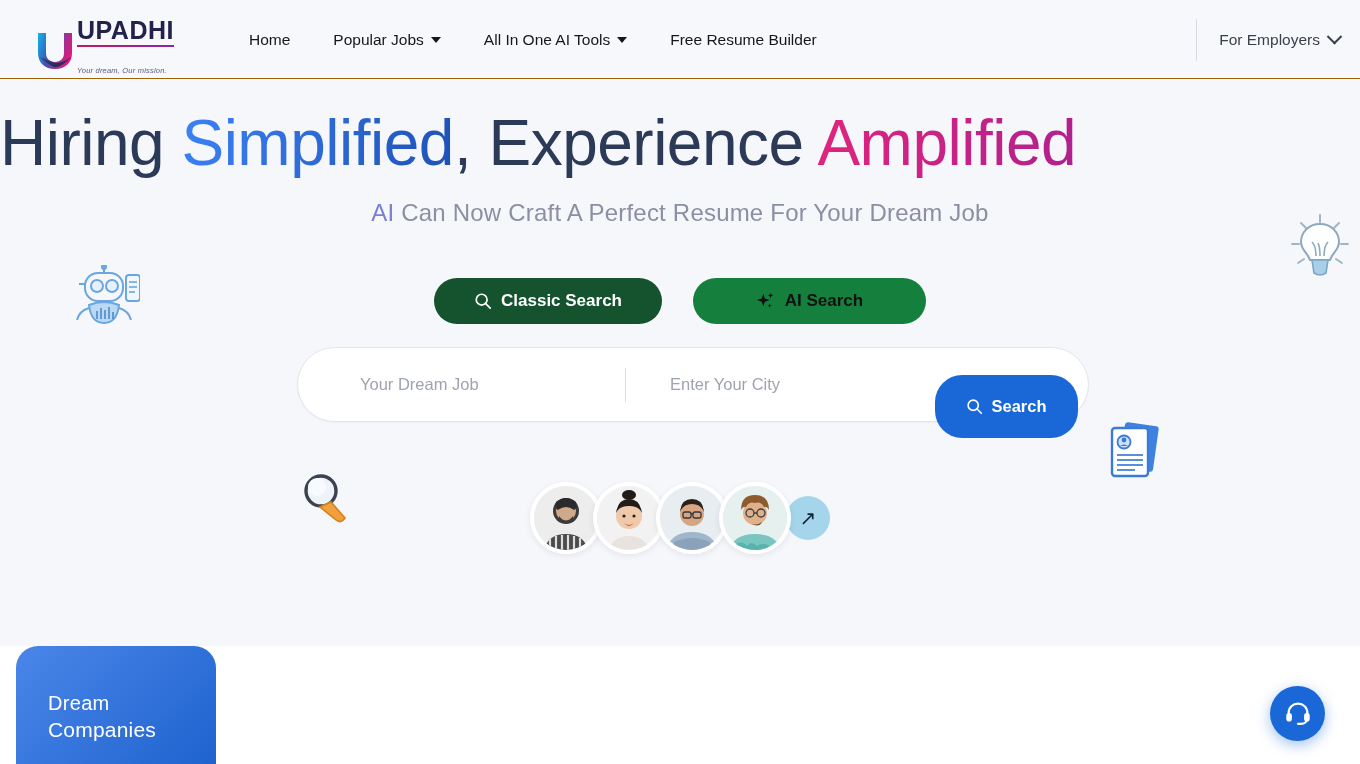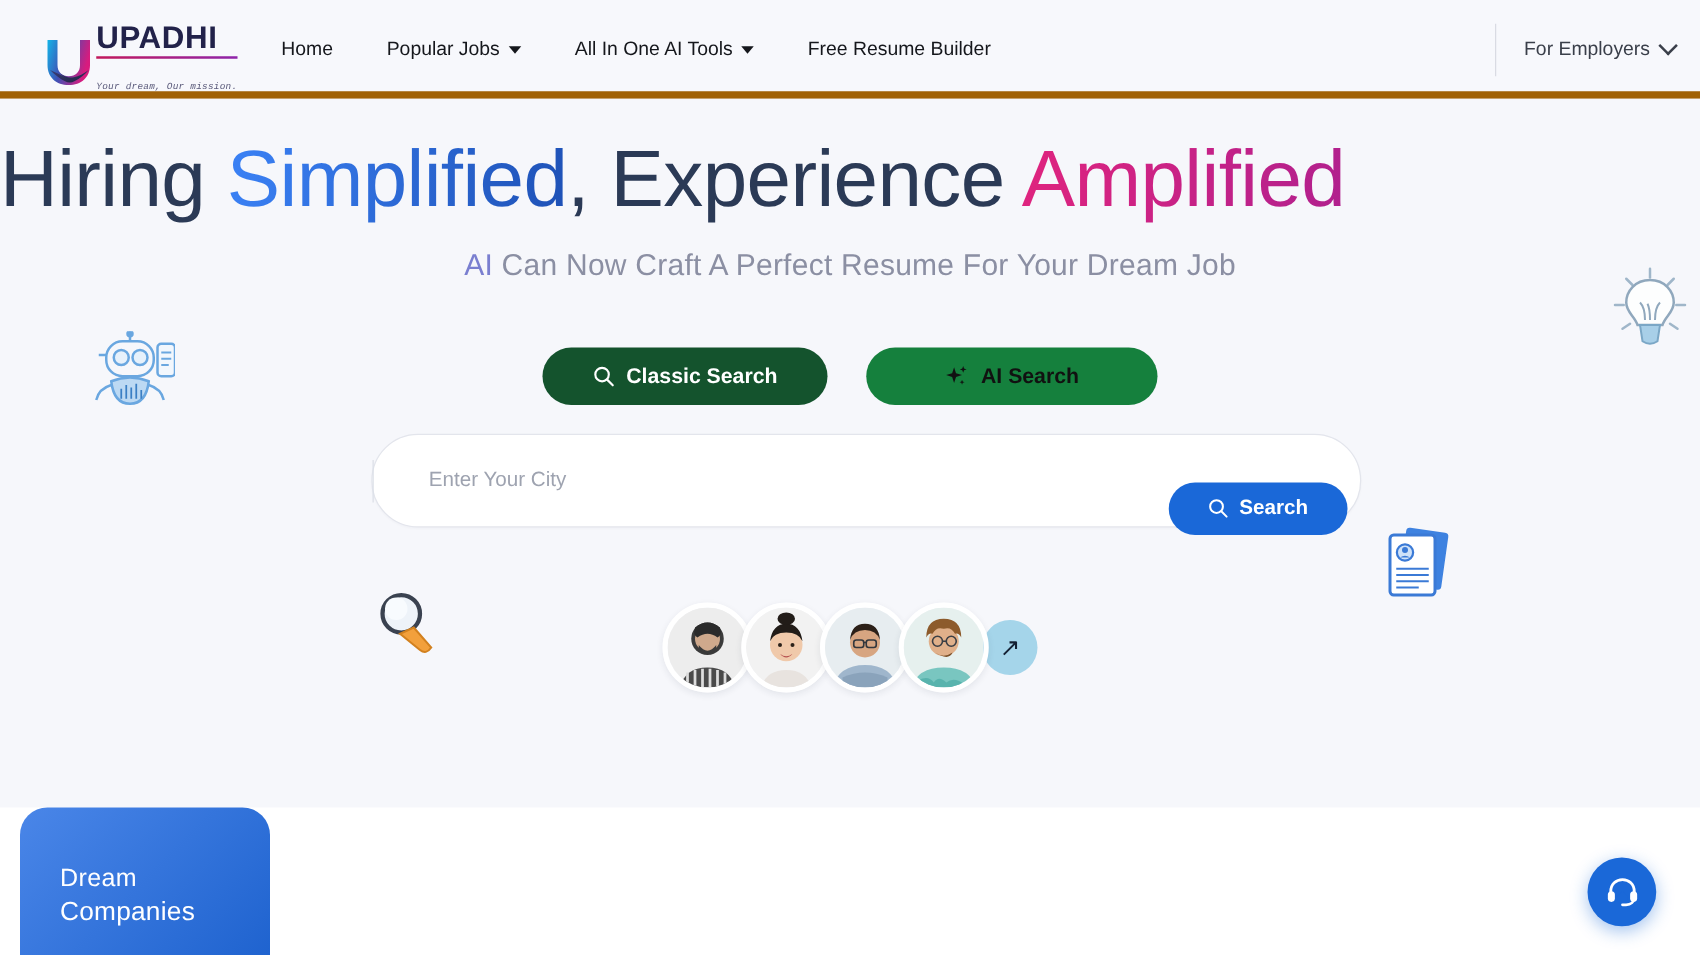--- a/index.html
+++ b/index.html
@@ -8,34 +8,34 @@
     overflow: hidden;
     font-family: "Liberation Sans", sans-serif;
     background: #f6f7fb;
   }
   .page { position: relative; width: 1360px; height: 764px; background:#f6f7fb; }
 
   
   .header {
     position: absolute; top:0; left:0; width:1360px; height:79px;
     background:#f7f8fc;
-    border-bottom:6px solid #a16207;
+    border-bottom:1px solid #a16207;
     display:flex; align-items:center;
   }
   .logo-wrap { position:absolute; left:34px; top:16px; display:flex; align-items:flex-end; }
   .logo-mark { width:42px; height:46px; position:relative; }
   .logo-text-block { margin-left:1px; }
   .logo-text {
     font-size:25px; font-weight:700; letter-spacing:0.5px;
     color:#22224a; line-height:28px;
   }
   .logo-rule { height:2px; background:linear-gradient(90deg,#c2185b,#8e24aa); margin-top:1px; }
-  .logo-tag { font-size:7.5px; color:#5a5a7a; letter-spacing:0.2px; margin-top:19px; font-style:italic;font-family:Liberation Mono, monospace;}
-
-  .nav { position:absolute; left:225px; top:0; height:79px; display:flex; align-items:center; gap:43px; }
+  .logo-tag { font-size:7.5px; color:#5a5a7a; letter-spacing:0.2px; margin-top:19px; font-style:italic;}
+
+  .nav { position:absolute; left:249px; top:0; height:79px; display:flex; align-items:center; gap:43px; }
   .nav-item {
     font-size:15.5px; color:#15171c; display:flex; align-items:center; gap:7px;
     cursor:pointer; white-space:nowrap;
   }
   .caret { width:0;height:0;border-left:5px solid transparent;border-right:5px solid transparent;border-top:6px solid #15171c; display:inline-block; }
 
   .header-right { position:absolute; right:20px; top:0; height:79px; display:flex; align-items:center; }
   .btn-jobseekers {
     background:#1a68d8; color:#fff; border:none; border-radius:22px;
     padding:0 24px; height:41px; font-size:15px; font-family:inherit;
@@ -81,21 +81,21 @@
   }
   .s-field { flex:1; padding-left:62px; }
   .s-field.second { padding-left:44px; }
   .s-input {
     border:none; outline:none; background:transparent; font-family:inherit;
     font-size:16.5px; color:#4a4f5c; width:90%;
   }
   .s-input::placeholder { color:#9ea3b0; }
   .s-divider { width:1px; height:34px; background:#dcdfe7; }
   .s-btn {
-    margin-right:10px; width:143px; height:42px; border-radius:27px; background:#1a68d8;
+    margin-right:10px; width:143px; height:63px; border-radius:27px; background:#1a68d8;
     color:#fff; border:none; font-family:inherit; font-size:16.5px; font-weight:700;
     display:flex; align-items:center; justify-content:center; gap:8px; cursor:pointer;margin-top:44px;
   }
 
   
   .avatars { position:absolute; top:403px; left:0; width:1360px; display:flex; justify-content:center; align-items:center; }
   .av {
     width:72px; height:72px; border-radius:50%; border:4px solid #fff; overflow:hidden;
     margin-right:-9px; position:relative; box-shadow:0 2px 6px rgba(30,40,70,.09);
   }
@@ -211,20 +211,23 @@
         <svg width="20" height="20" viewBox="0 0 22 22">
           <path d="M8 3 L9.7 8.3 L15 10 L9.7 11.7 L8 17 L6.3 11.7 L1 10 L6.3 8.3 Z" fill="#111"></path>
           <path d="M16 2 L16.8 4.2 L19 5 L16.8 5.8 L16 8 L15.2 5.8 L13 5 L15.2 4.2 Z" fill="#111"></path>
           <path d="M15 14 L15.6 15.6 L17.2 16.2 L15.6 16.8 L15 18.4 L14.4 16.8 L12.8 16.2 L14.4 15.6 Z" fill="#111"></path>
         </svg>
         <span>AI Search</span>
       </button>
     </div>
 
     <div class="searchbar">
+      <div class="s-field">
+        <input class="s-input" type="text" placeholder="Your Dream Job" style="">
+      </div>
       <div class="s-divider"></div>
       <div class="s-field second">
         <input class="s-input" type="text" placeholder="Enter Your City" style="">
       </div>
       <button class="s-btn">
         <svg width="17" height="17" viewBox="0 0 20 20">
           <circle cx="8.5" cy="8.5" r="6" fill="none" stroke="#fff" stroke-width="1.9"></circle>
           <line x1="13" y1="13" x2="18" y2="18" stroke="#fff" stroke-width="1.9" stroke-linecap="round"></line>
         </svg>
         <span>Search</span>

